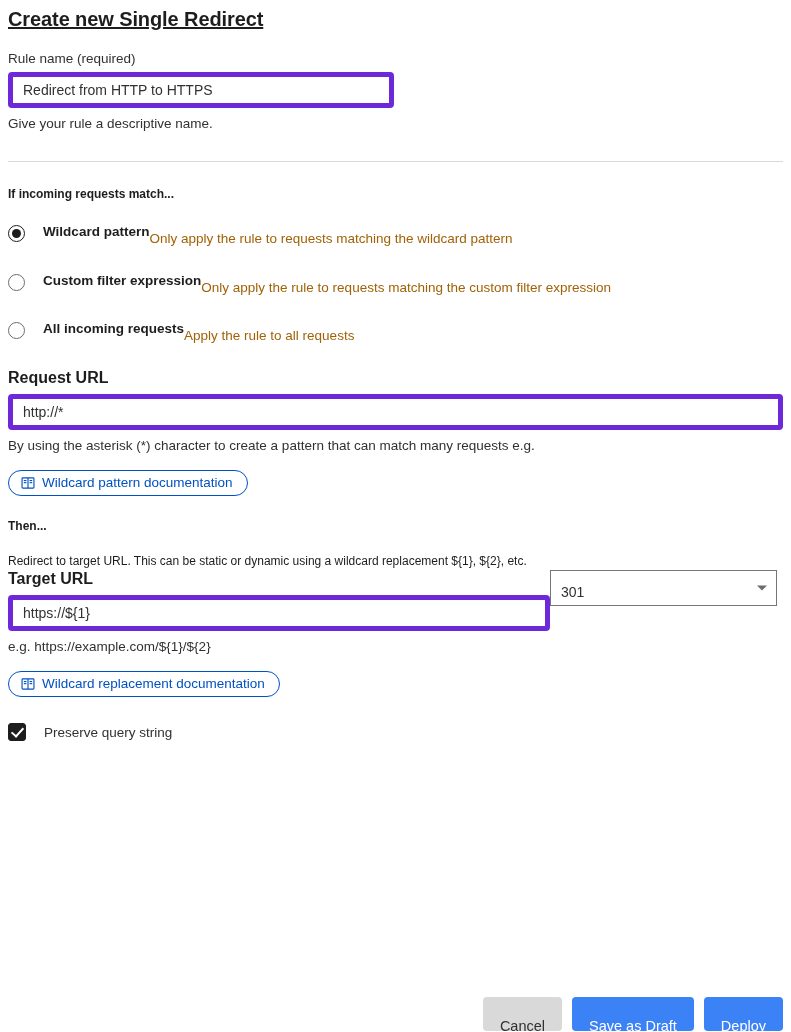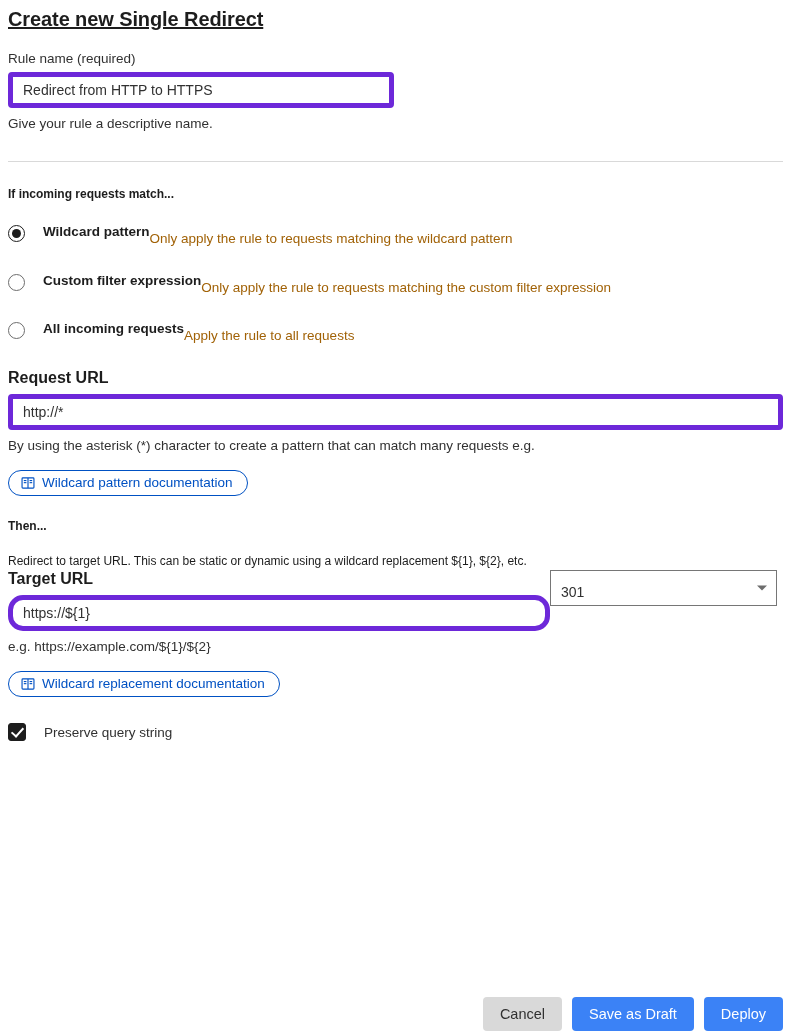--- a/index.html
+++ b/index.html
@@ -131,21 +131,21 @@
     font-size: 12px;
     color: #1d1d1d;
     margin-top: 20px;
     line-height: 1.4;
   }
   .two-col {
     display: flex;
   }
   .col-target { width: 542px; }
   .col-status { width: 227px; }
-  #target-url-input { width: 100%; border-radius: 15px; }
+  #target-url-input { width: 100%; }
   .select-wrap { position: relative; width: 100%; }
   select.status-select {
     appearance: none;
     -webkit-appearance: none;
     font-family: "Liberation Sans", sans-serif;
     font-size: 14px;
     color: #313131;
     padding: 8px 28px 0 10px;
     border: 1px solid #767676;
     border-radius: 0;
@@ -196,21 +196,21 @@
     right: 8px;
     bottom: 9px;
     display: flex;
     gap: 10px;
   }
   .btn {
     font-family: "Liberation Sans", sans-serif;
     font-size: 14.5px;
     border-radius: 4px;
     border: 1px solid transparent;
-    padding: 0 16px;
+    padding: 12px 16px;
     height: 34px;
     cursor: pointer;
     line-height: 32px;
   }
   .btn-cancel { background: #d9d9d9; color: #313131; }
   .btn-primary { background: #3b82f6; color: #fff; }
 </style>
 </head>
 <body>
 

